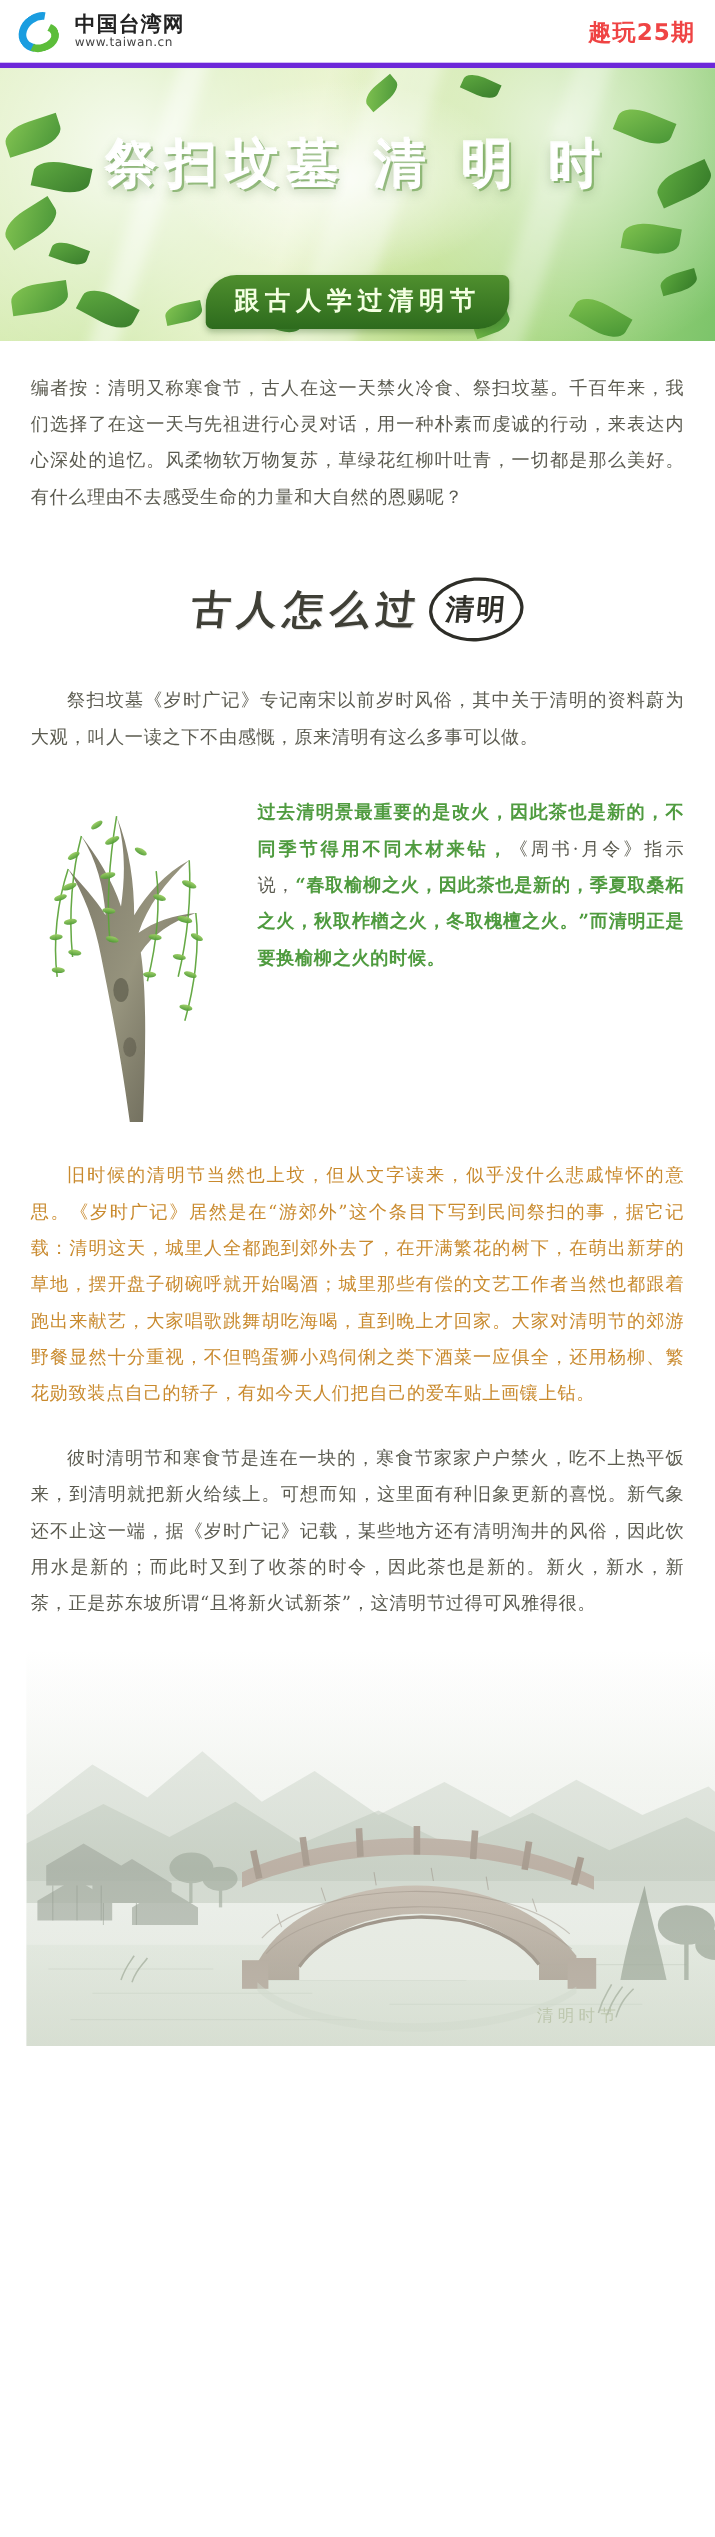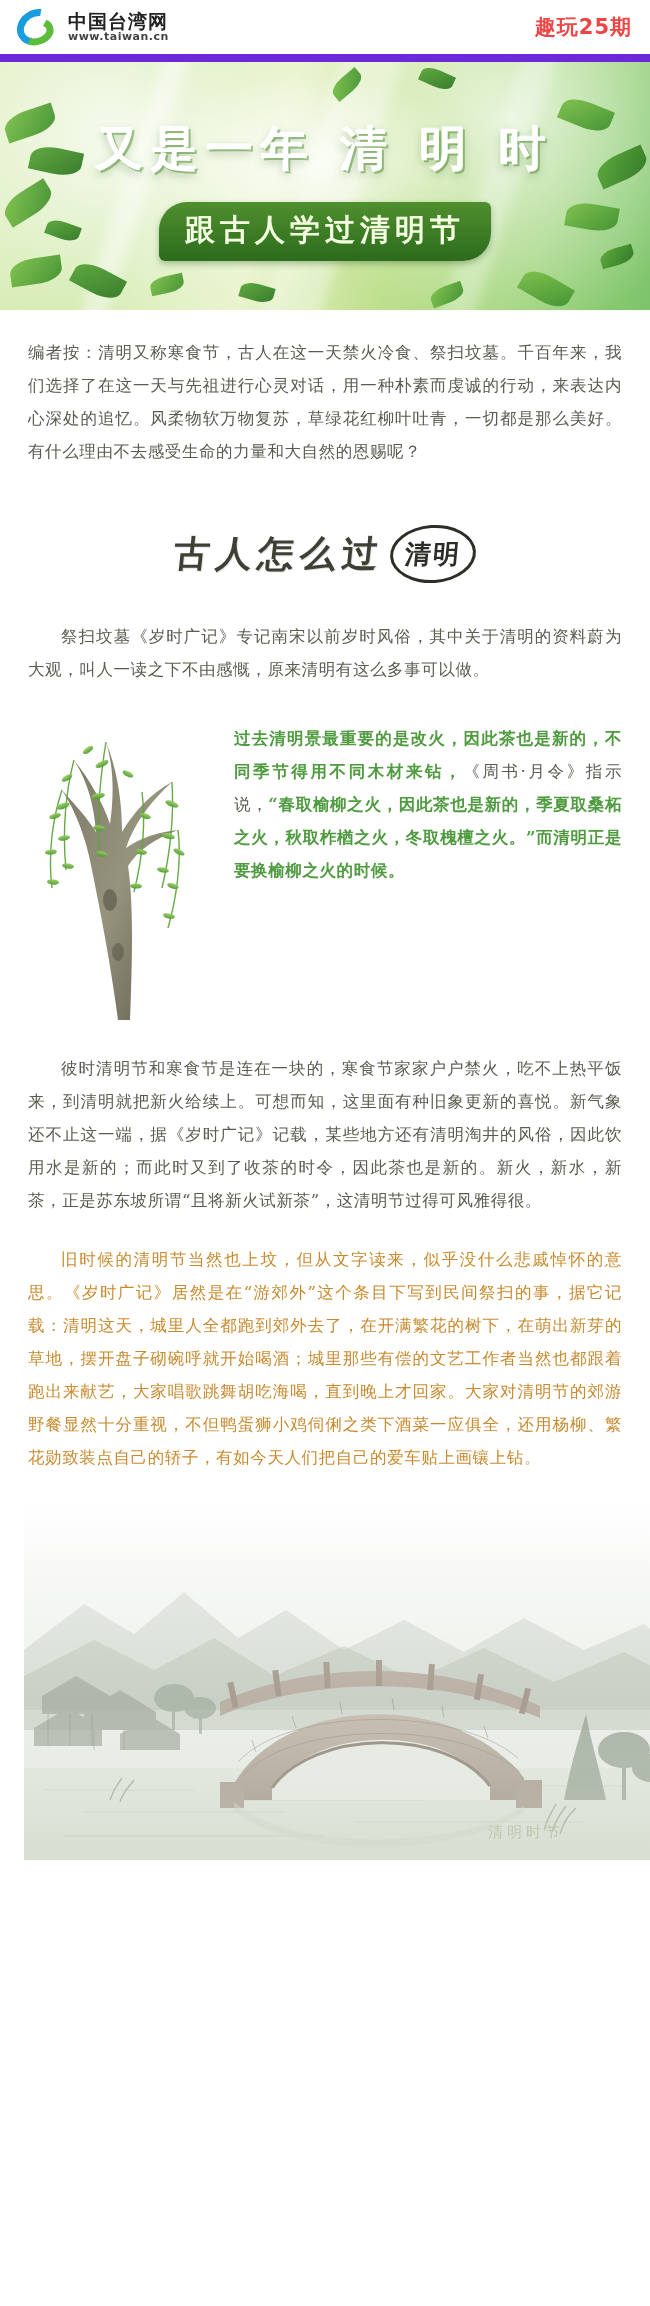--- a/index.html
+++ b/index.html
@@ -22,21 +22,21 @@
   }
 
   
   .header {
     position: relative;
     height: 62px;
     background: #ffffff;
     display: flex;
     align-items: center;
     padding: 0 18px 0 14px;
-    border-bottom: 8px solid #6d28d9;
+    border-bottom: 5px solid #6d28d9;
   }
   .logo-wrap {
     display: flex;
     align-items: center;
     gap: 8px;
   }
   .logo-mark {
     width: 46px;
     height: 40px;
     position: relative;
@@ -68,21 +68,20 @@
   .logo-cn {
     font-size: 19px;
     font-weight: bold;
     color: #222;
     letter-spacing: 1px;
   }
   .logo-url {
     font-size: 11px;
     color: #444;
     letter-spacing: 0.5px;
-    font-weight: bold;
   }
   .issue-badge {
     margin-left: auto;
     color: #ef4444;
     font-size: 21px;
     font-weight: bold;
     letter-spacing: 1px;
   }
 
   
@@ -156,27 +155,28 @@
     position: absolute;
     left: 0; right: 0;
     top: 140px;
     text-align: center;
   }
   .hero-sub span {
     display: inline-block;
     background: linear-gradient(180deg, #4f8f2e, #2d6b1d);
     color: #f4ffe2;
     font-family: "DejaVu Serif", "Liberation Serif", serif;
-    font-size: 30px;
+    font-size: 23px;
     font-weight: bold;
     letter-spacing: 5px;
     padding: 8px 26px 10px;
     border-radius: 28px 6px 28px 6px;
     box-shadow: 0 3px 6px rgba(40,90,30,0.35);
     white-space: nowrap;
+    margin-top: 48px;
   }
 
   
   .content {
     padding: 26px 28px 0 28px;
   }
   p.para {
     font-family: "DejaVu Serif", "Liberation Serif", serif;
     font-size: 16.5px;
     line-height: 2.0;
@@ -305,21 +305,21 @@
     <div class="leaf small dark l8"></div>
     <div class="leaf l9"></div>
     <div class="leaf dark l10"></div>
     <div class="leaf l11"></div>
     <div class="leaf small dark l12"></div>
     <div class="leaf l13"></div>
     <div class="leaf small l14"></div>
     <div class="leaf small l15"></div>
     <div class="leaf small dark l16"></div>
 
-    <div class="hero-title">又是一年 清 明 时</div>
+    <div class="hero-title">祭扫坟墓 清 明 时</div>
     <div class="hero-sub">
       <span>跟古人学过清明节</span>
     </div>
   </div>
 
   <div class="content">
 
     <p class="para">编者按：清明又称寒食节，古人在这一天禁火冷食、祭扫坟墓。千百年来，我们选择了在这一天与先祖进行心灵对话，用一种朴素而虔诚的行动，来表达内心深处的追忆。风柔物软万物复苏，草绿花红柳叶吐青，一切都是那么美好。有什么理由不去感受生命的力量和大自然的恩赐呢？</p>
 
     <div class="section-title">
@@ -384,23 +384,23 @@
         </g>
       </svg>
 
       <div class="highlight-wrap">
         <p class="para">
           <span class="quote-green">过去清明景最重要的是改火，因此茶也是新的，不同季节得用不同木材来钻，</span><span>《周书·月令》指示说，</span><span class="quote-green">“春取榆柳之火，因此茶也是新的，季夏取桑柘之火，秋取柞楢之火，冬取槐檀之火。”</span><span class="quote-green">而清明正是要换榆柳之火的时候。</span>
         </p>
       </div>
     </div>
 
+    <p class="para orange indent">旧时候的清明节当然也上坟，但从文字读来，似乎没什么悲戚悼怀的意思。《岁时广记》居然是在“游郊外”这个条目下写到民间祭扫的事，据它记载：清明这天，城里人全都跑到郊外去了，在开满繁花的树下，在萌出新芽的草地，摆开盘子砌碗呼就开始喝酒；城里那些有偿的文艺工作者当然也都跟着跑出来献艺，大家唱歌跳舞胡吃海喝，直到晚上才回家。大家对清明节的郊游野餐显然十分重视，不但鸭蛋狮小鸡伺俐之类下酒菜一应俱全，还用杨柳、繁花勋致装点自己的轿子，有如今天人们把自己的爱车贴上画镶上钻。</p>
+
     <p class="para indent">彼时清明节和寒食节是连在一块的，寒食节家家户户禁火，吃不上热平饭来，到清明就把新火给续上。可想而知，这里面有种旧象更新的喜悦。新气象还不止这一端，据《岁时广记》记载，某些地方还有清明淘井的风俗，因此饮用水是新的；而此时又到了收茶的时令，因此茶也是新的。新火，新水，新茶，正是苏东坡所谓“且将新火试新茶”，这清明节过得可风雅得很。</p>
-
-    <p class="para orange indent">旧时候的清明节当然也上坟，但从文字读来，似乎没什么悲戚悼怀的意思。《岁时广记》居然是在“游郊外”这个条目下写到民间祭扫的事，据它记载：清明这天，城里人全都跑到郊外去了，在开满繁花的树下，在萌出新芽的草地，摆开盘子砌碗呼就开始喝酒；城里那些有偿的文艺工作者当然也都跟着跑出来献艺，大家唱歌跳舞胡吃海喝，直到晚上才回家。大家对清明节的郊游野餐显然十分重视，不但鸭蛋狮小鸡伺俐之类下酒菜一应俱全，还用杨柳、繁花勋致装点自己的轿子，有如今天人们把自己的爱车贴上画镶上钻。</p>
   </div>
 
   <div class="ink-footer">
     <svg viewBox="0 0 650 360" width="650" height="360">
       <defs>
         <linearGradient id="mistG" x1="0" y1="0" x2="0" y2="1">
           <stop offset="0%" stop-color="#ffffff" stop-opacity="1"></stop>
           <stop offset="55%" stop-color="#eef1ec" stop-opacity="0.5"></stop>
           <stop offset="100%" stop-color="#dfe5da" stop-opacity="0.9"></stop>
         </linearGradient>

